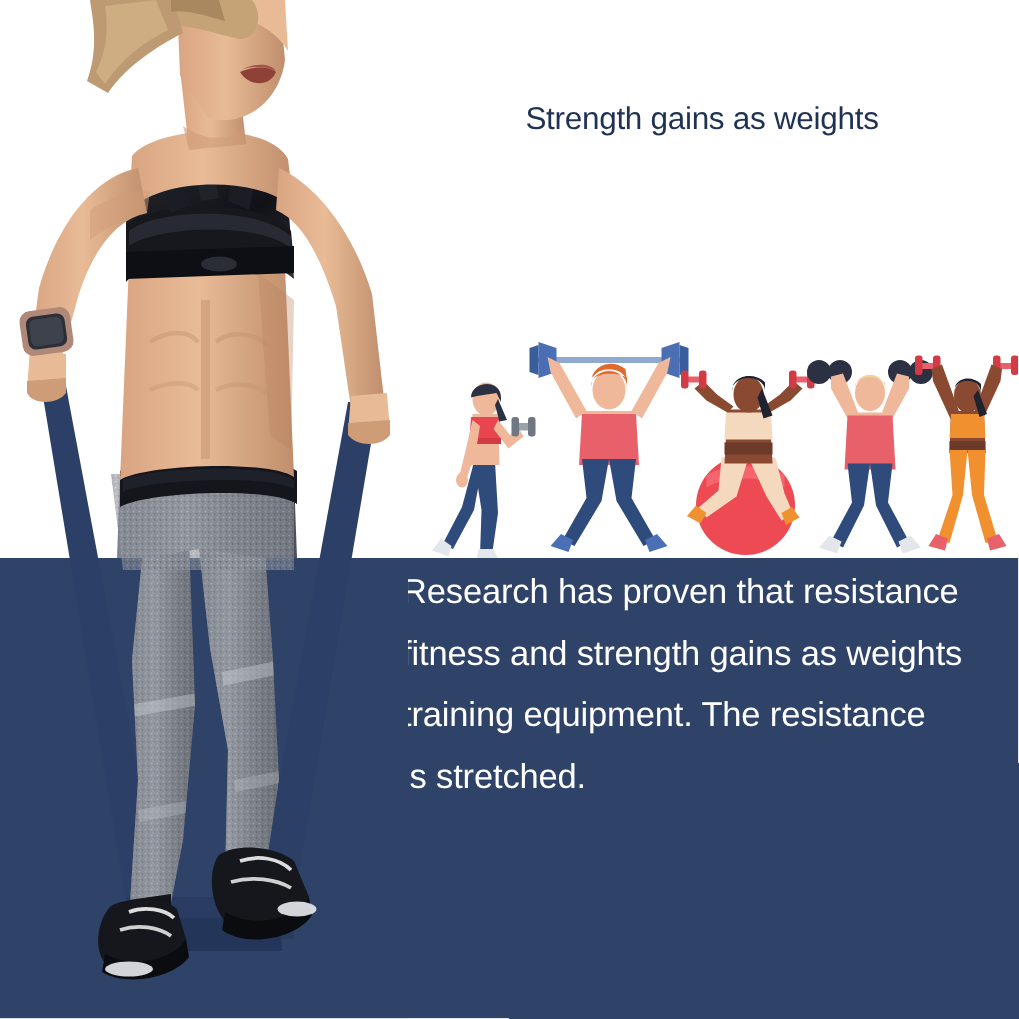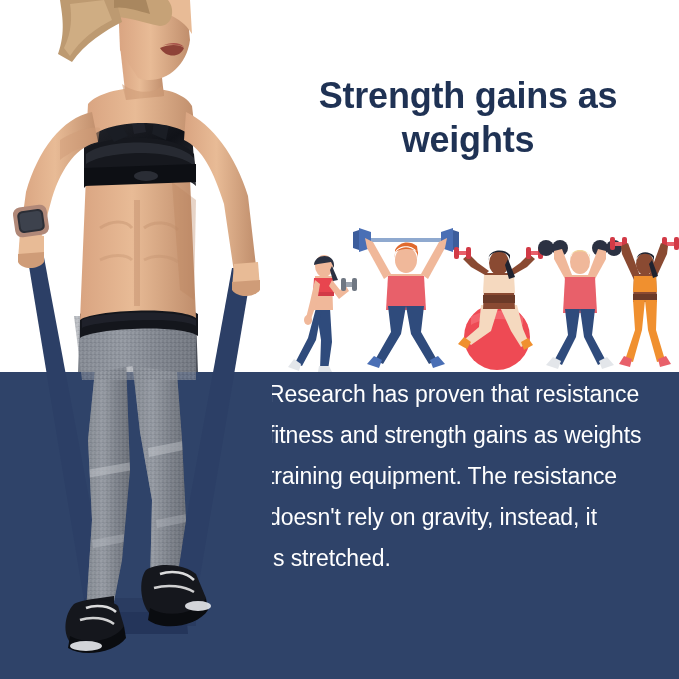--- a/index.html
+++ b/index.html
@@ -3,22 +3,22 @@
 <meta charset="utf-8">
 <style>
   html,body{margin:0;padding:0;background:#fff;}
   body{width:679px;height:679px;overflow:hidden;font-family:"Liberation Sans",sans-serif;}
   #stage{position:relative;width:679px;height:679px;background:#ffffff;overflow:hidden;}
 
   
   .navy-panel{position:absolute;left:0;top:372px;width:679px;height:307px;background:#2f4369;}
 
   
-  .headline{position:absolute;left:262px;top:74px;width:412px;
-    color:#1f3254;font-size:36px;font-weight:700;line-height:44px;
+  .headline{position:absolute;left:262px;top:58px;width:412px;
+    color:#1f3254;font-size:21px;font-weight:400;line-height:44px;
     text-align:center;letter-spacing:-0.2px;}
 
   
   .body-copy{position:absolute;left:268px;top:374px;width:408px;
     color:#ffffff;font-size:23px;line-height:41px;font-weight:400;letter-spacing:-0.1px;}
 
   
   .illus{position:absolute;left:286px;top:214px;width:393px;height:160px;}
   .fig{position:absolute;bottom:0;}
   .fig svg{display:block;overflow:visible;}
@@ -219,21 +219,20 @@
   </div>
 
   <div class="headline">
     <div>Strength gains as weights</div>
   </div>
 
   <div class="body-copy">
     <div>Research has proven that resistance</div>
     <div>fitness and strength gains as weights</div>
     <div>training equipment. The resistance</div>
-    <div>doesn't rely on gravity, instead, it</div>
     <div>is stretched.</div>
   </div>
 
   <div class="photo">
     <svg width="272" height="679" viewBox="0 0 272 679">
       <defs>
         <linearGradient id="legGrad" x1="0" y1="0" x2="1" y2="0">
           <stop offset="0%" stop-color="#7d828b"></stop>
           <stop offset="38%" stop-color="#9ea3ab"></stop>
           <stop offset="70%" stop-color="#6d727b"></stop>

